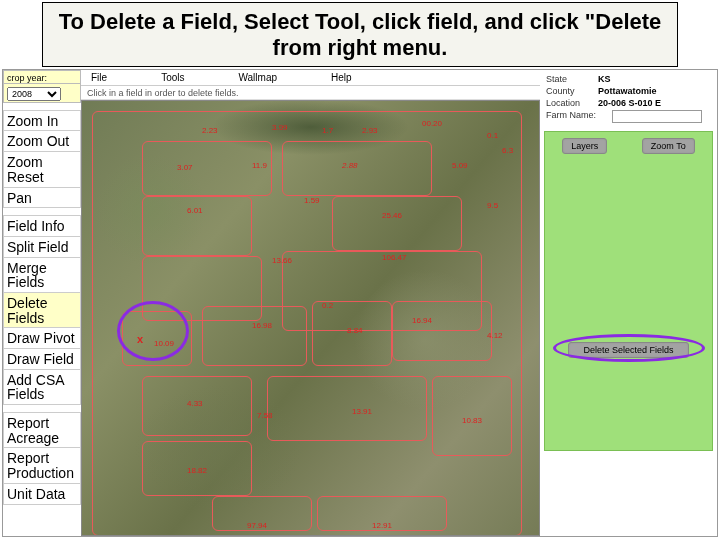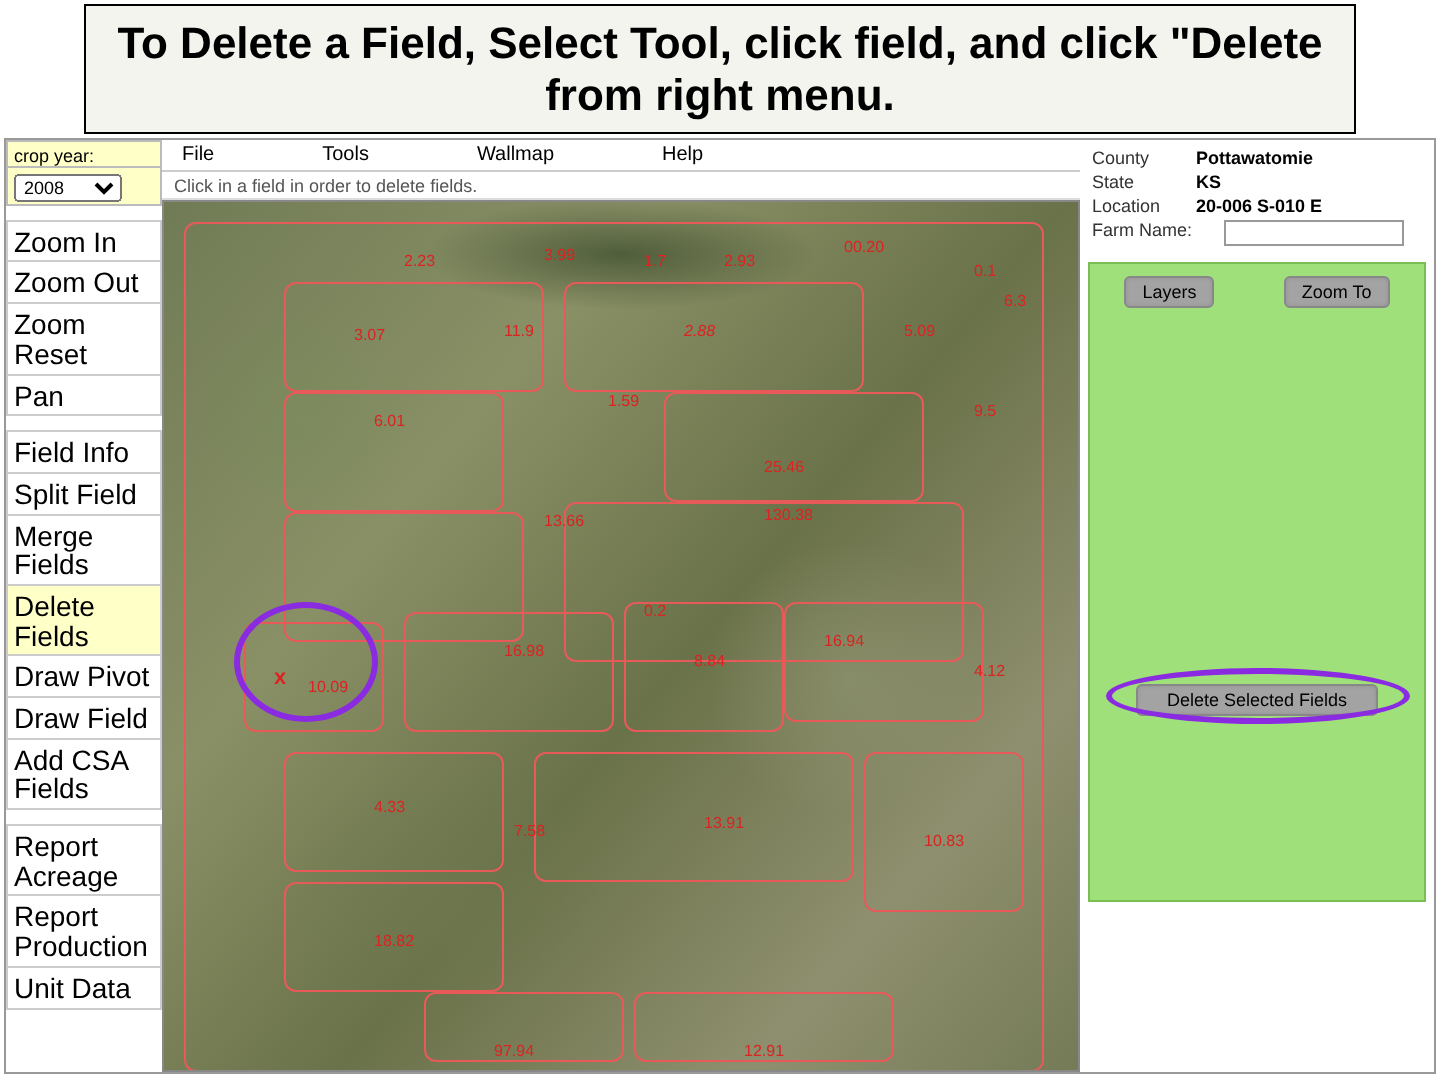--- a/index.html
+++ b/index.html
@@ -118,49 +118,49 @@
         <div class="flabel" style="left: 280px; top: 25px;">2.93</div>
         <div class="flabel" style="left: 340px; top: 18px;">00.20</div>
         <div class="flabel" style="left: 405px; top: 30px;">0.1</div>
         <div class="flabel" style="left: 420px; top: 45px;">6.3</div>
         <div class="flabel" style="left: 95px; top: 62px;">3.07</div>
         <div class="flabel" style="left: 170px; top: 60px;">11.9</div>
         <div class="flabel" style="left: 260px; top: 60px; font-style: italic;">2.88</div>
         <div class="flabel" style="left: 370px; top: 60px;">5.09</div>
         <div class="flabel" style="left: 105px; top: 105px;">6.01</div>
         <div class="flabel" style="left: 222px; top: 95px;">1.59</div>
-        <div class="flabel" style="left: 300px; top: 128px;">25.46</div>
+        <div class="flabel" style="left: 300px; top: 110px;">25.46</div>
         <div class="flabel" style="left: 405px; top: 100px;">9.5</div>
         <div class="flabel" style="left: 190px; top: 155px;">13.66</div>
-        <div class="flabel" style="left: 300px; top: 152px;">130.38</div>
+        <div class="flabel" style="left: 300px; top: 152px;">106.47</div>
         <div class="flabel" style="left: 170px; top: 220px;">16.98</div>
         <div class="flabel" style="left: 240px; top: 200px;">0.2</div>
         <div class="flabel" style="left: 265px; top: 225px;">8.84</div>
         <div class="flabel" style="left: 330px; top: 215px;">16.94</div>
         <div class="flabel" style="left: 405px; top: 230px;">4.12</div>
         <div class="flabel" style="left: 72px; top: 238px;">10.09</div>
         <div class="flabel" style="left: 105px; top: 298px;">4.33</div>
         <div class="flabel" style="left: 175px; top: 310px;">7.58</div>
         <div class="flabel" style="left: 270px; top: 306px;">13.91</div>
         <div class="flabel" style="left: 380px; top: 315px;">10.83</div>
         <div class="flabel" style="left: 105px; top: 365px;">18.82</div>
         <div class="flabel" style="left: 165px; top: 420px;">97.94</div>
         <div class="flabel" style="left: 290px; top: 420px;">12.91</div>
       </div>
   </div>
 
   <div class="rightcol">
     <div class="meta">
       <div class="row">
+          <div class="k">State</div>
+          <div class="v">KS</div>
+        </div>
+      <div class="row">
           <div class="k">County</div>
           <div class="v">Pottawatomie</div>
-        </div>
-      <div class="row">
-          <div class="k">State</div>
-          <div class="v">KS</div>
         </div>
       <div class="row">
           <div class="k">Location</div>
           <div class="v">20-006 S-010 E</div>
         </div>
       <div class="row">
           <div class="k" style="width:62px">Farm Name:</div>
           <input value="" style="">
         </div>
     </div>

